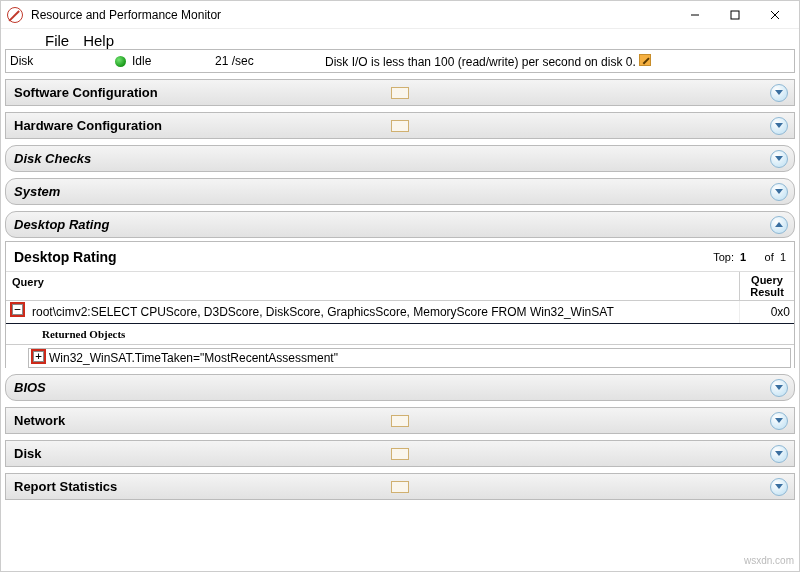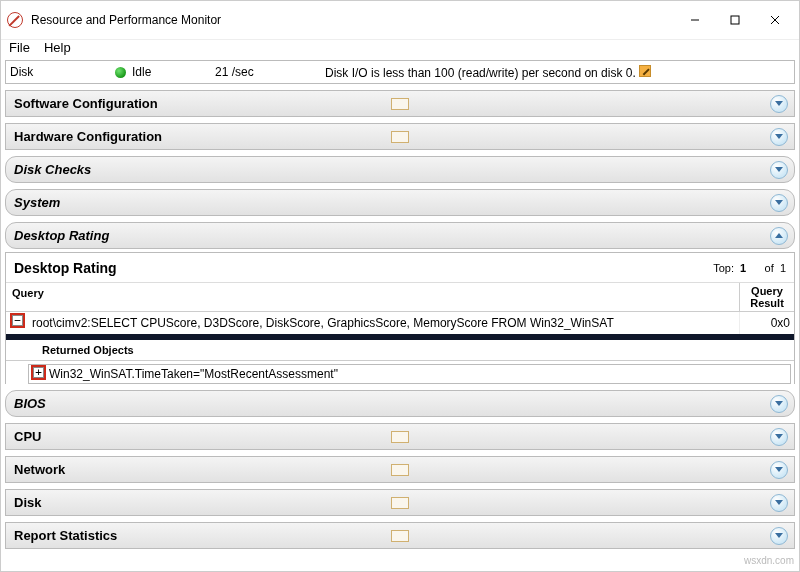--- a/index.html
+++ b/index.html
@@ -7,21 +7,21 @@
     font-family: "Segoe UI", Tahoma, sans-serif;
     font-size: 12px;
     background: #fff;
     color: #000;
     width: 800px;
     height: 572px;
     overflow: hidden;
     border: 1px solid #ccc;
   }
   .titlebar {
-    height: 39px;
+    height: 28px;
     display: flex;
     align-items: center;
     padding: 0 4px 0 6px;
     background: #fff;
     border-bottom: 1px solid #eee;
   }
   .titlebar .app-icon {
     width: 16px; height: 16px;
     border: 1.5px solid #c0392b;
     border-radius: 50%;
@@ -39,24 +39,25 @@
   .titlebar .title { flex: 0 0 auto; margin-left: 2px; }
   .titlebar .spacer { flex: 1; }
   .winbtn {
     width: 40px; height: 28px;
     display: flex; align-items: center; justify-content: center;
     font-family: inherit;
   }
   .menubar {
     height: 20px;
     display: flex;
-    align-items: flex-start;
+    align-items: flex-end;
     gap: 14px;
     padding: 0 8px;
-    font-size: 13px;
+    font-size: 15px;
+    margin-left: 36px;
   }
   .content {
     padding: 0 4px;
   }
   .disk-row {
     border: 1px solid #bbb;
     height: 24px;
     display: flex;
     align-items: center;
     padding: 0 4px;
@@ -147,22 +148,23 @@
   .query-head .q2 { width: 54px; padding: 2px 4px; text-align: center; line-height: 1.1; }
   .query-row {
     display: flex;
     font-size: 12px;
   }
   .query-row .q1 { flex: 1; padding: 4px 6px 4px 26px; border-right: 1px solid #eee; position: relative; }
   .query-row .q2 { width: 54px; padding: 4px; text-align: right; }
   .returned-head {
     font-weight: bold; font-size: 11px;
     padding: 4px 6px 4px 36px;
-    border-top: 6px solid #0f172a;
+    border-top: 1px solid #0f172a;
     border-bottom: 1px solid #ccc;
+    font-family: Liberation Serif, serif;
   }
   .returned-row {
     border: 1px solid #bbb;
     margin: 3px 3px 5px 22px;
     padding: 2px 4px 2px 20px;
     font-size: 12px;
     position: relative;
   }
   .tree-box {
     position: absolute;
@@ -287,25 +289,20 @@
       <span>Win32_WinSAT.TimeTaken="MostRecentAssessment"</span>
     </div>
   </div>
 
   <div class="accordion italic">
     <span>BIOS</span>
     <span class="chevron"></span>
   </div>
 
 
-  <div class="accordion">
-    <span>CPU</span>
-    <span class="center-icon"></span>
-    <span class="chevron"></span>
-  </div>
 
   <div class="accordion">
     <span>Network</span>
     <span class="center-icon"></span>
     <span class="chevron"></span>
   </div>
 
   <div class="accordion">
     <span>Disk</span>
     <span class="center-icon"></span>

